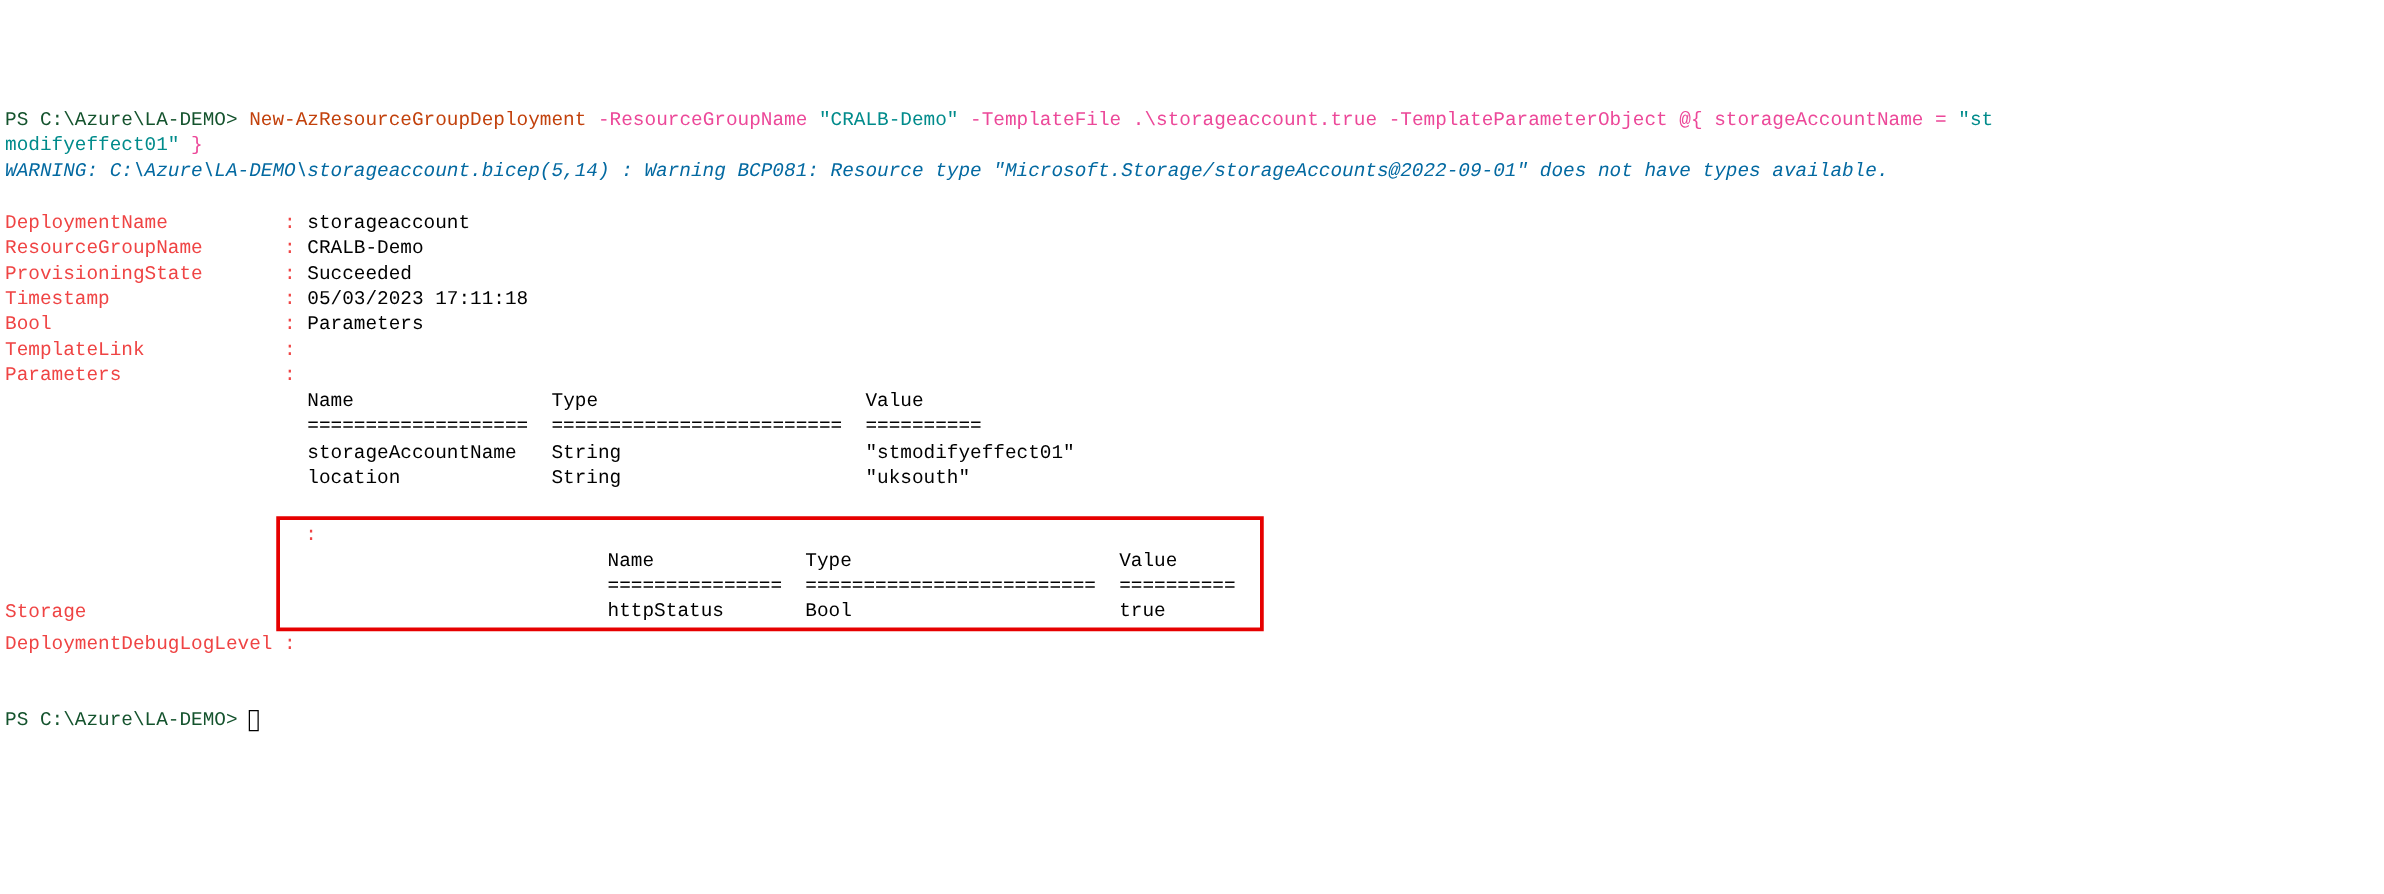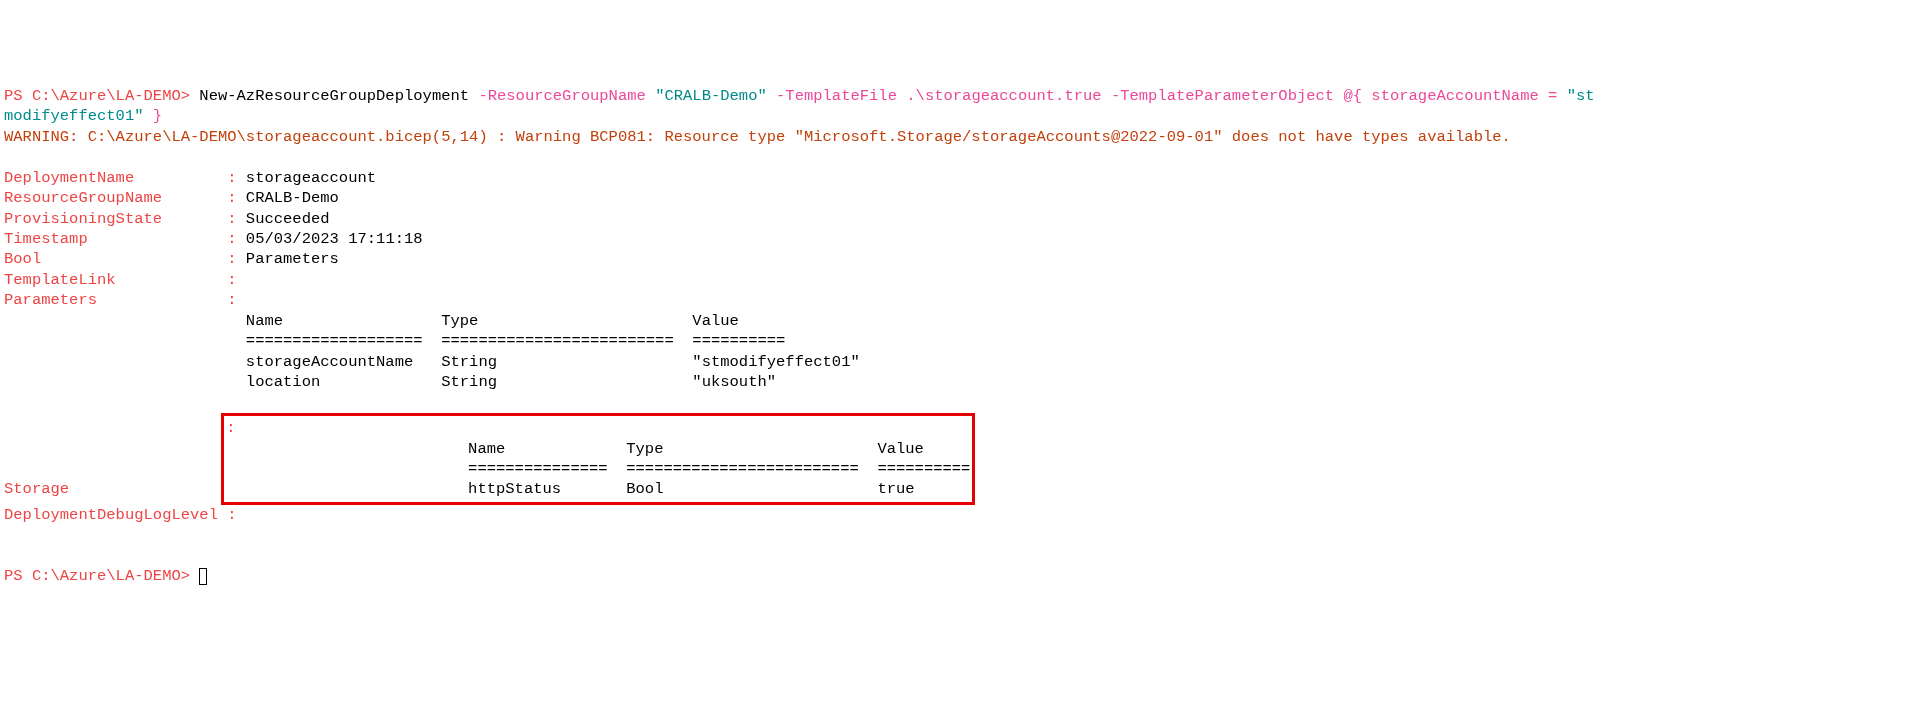--- a/index.html
+++ b/index.html
@@ -5,29 +5,29 @@
   body {
     background: #ffffff;
     margin: 0;
     padding: 4px;
     font-family: Consolas, 'Courier New', monospace;
     font-size: 15.5px;
     line-height: 1.32;
     white-space: pre;
     color: #000000;
   }
-  .prompt   { color: #ef4444; }
-  .cmdlet   { color: #000000; }
+  .prompt   { color: #14532d; }
+  .cmdlet   { color: #c2410c; }
   .arg      { color: #ec4899; }
   .string   { color: #008b8b; }
-  .warning  { color: #c2410c; }
+  .warning  { color: #0369a1; font-style: italic; }
   .green    { color: #ef4444; }
   .red-box {
     border: 3px solid #e60000;
-    padding: 2px 2px;
+    padding: 2px 20px;
     display: inline-block;
     margin-left: -6px;
   }
   .cursor {
     display: inline-block;
     width: 8px;
     height: 17px;
     border: 1px solid #000;
     vertical-align: text-bottom;
     box-sizing: border-box;

